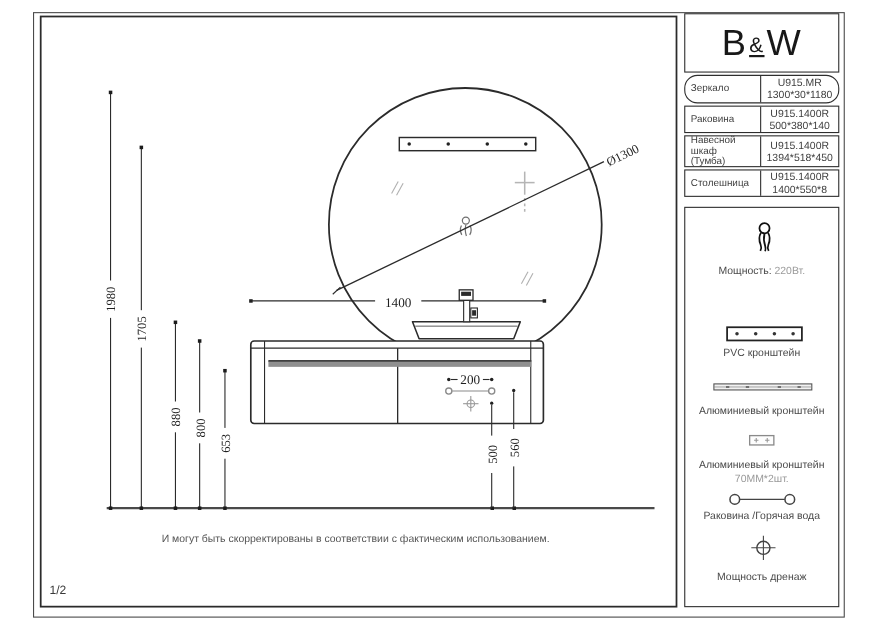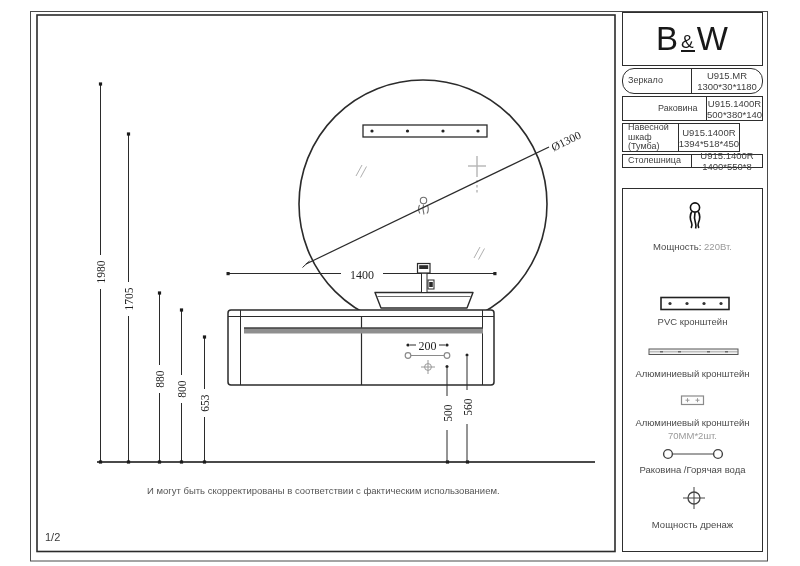--- a/index.html
+++ b/index.html
@@ -193,33 +193,33 @@
         <span class="logo-amp">&amp;</span>
         <span>W</span>
     </div>
   </div>
 
   <div class="box spec-row" style="left:622px;top:68px;width:141px;height:26px;border-radius:12px;">
     <div class="spec-label">Зеркало</div>
     <div class="spec-value">U915.MR
 1300*30*1180</div>
   </div>
-  <div class="box spec-row" style="left:622px;top:96px;width:141px;height:25px;padding-left:30px;">
+  <div class="box spec-row" style="left:622px;top:96px;width:141px;height:25px;">
     <div class="spec-label">Раковина</div>
     <div class="spec-value">U915.1400R
 500*380*140</div>
   </div>
-  <div class="box spec-row" style="left:622px;top:123px;width:118px;height:29px;">
+  <div class="box spec-row" style="left:622px;top:123px;width:141px;height:29px;">
     <div class="spec-label">Навесной
 шкаф
 (Тумба)</div>
     <div class="spec-value">U915.1400R
 1394*518*450</div>
   </div>
-  <div class="box spec-row" style="left:622px;top:154px;width:141px;height:14px;">
+  <div class="box spec-row" style="left:622px;top:154px;width:141px;height:25px;">
     <div class="spec-label">Столешница</div>
     <div class="spec-value">U915.1400R
 1400*550*8</div>
   </div>
 
   <div class="box" style="left:622px;top:188px;width:141px;height:364px;">
     <div style="position:relative;width:100%;height:100%;">
       <svg class="abs" style="left:58px;top:12px" width="28" height="32" viewBox="0 0 28 32">
         <g stroke="#111" stroke-width="1.6" fill="none">
           <circle cx="14" cy="6.5" r="4.6"></circle>

